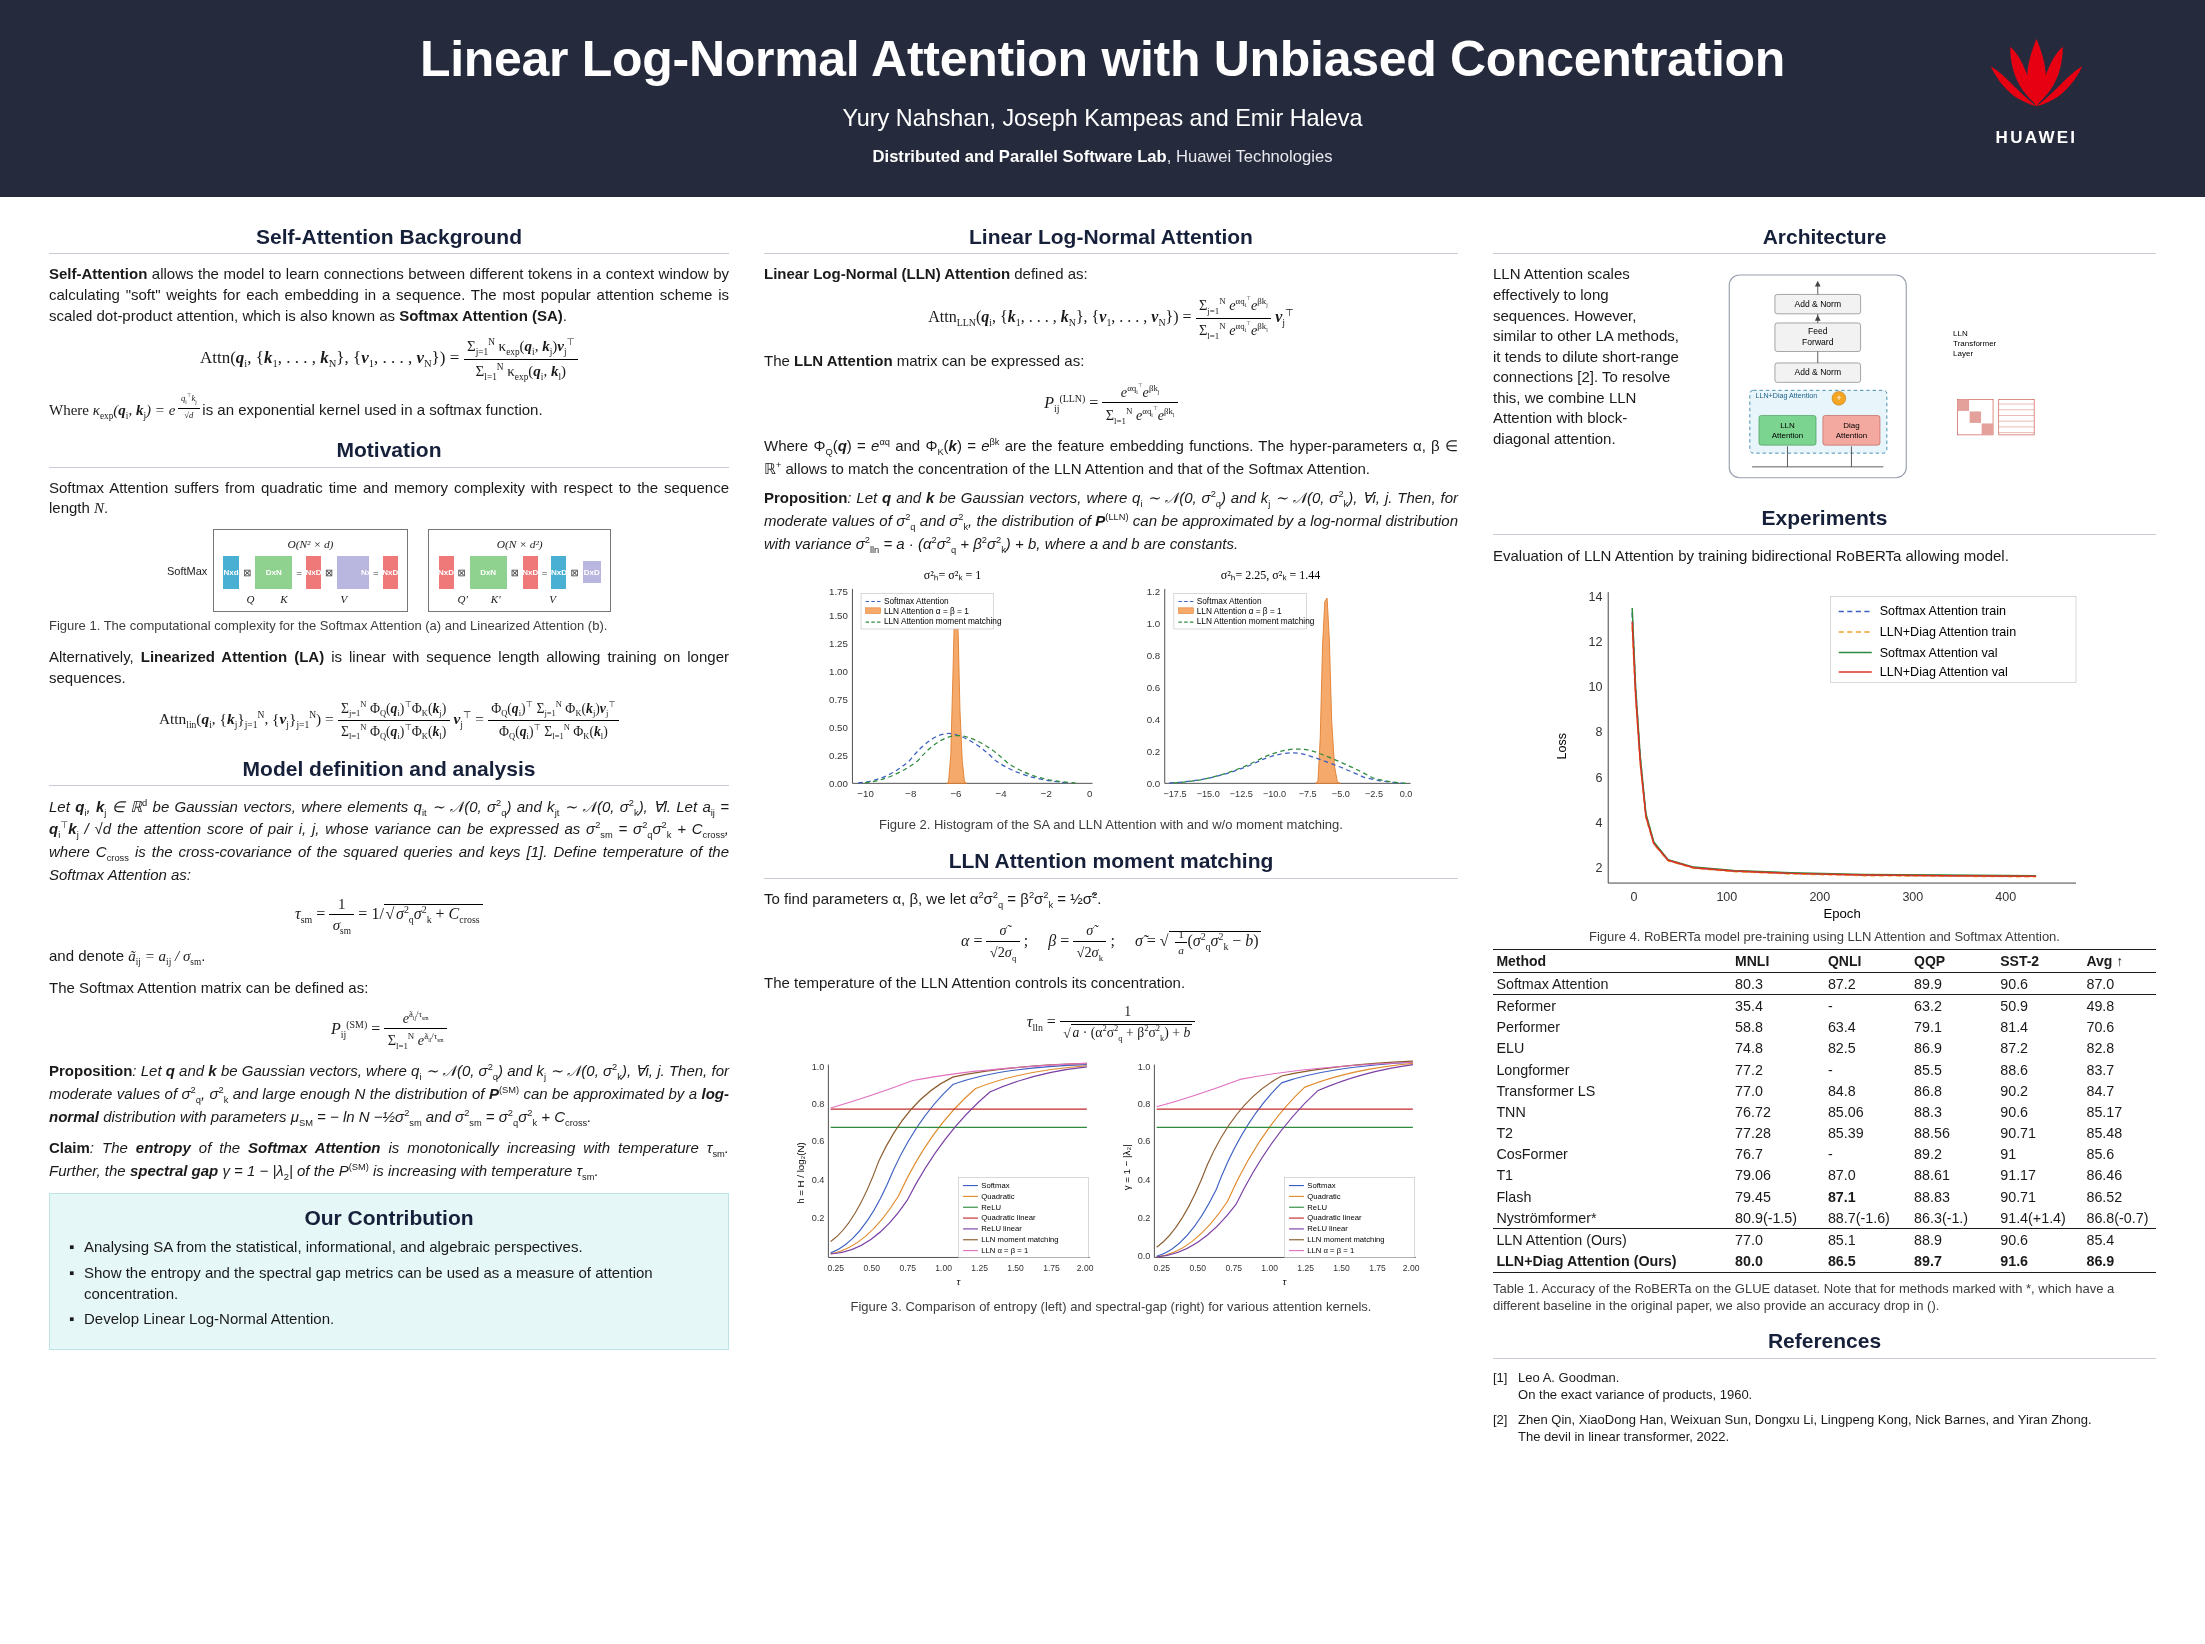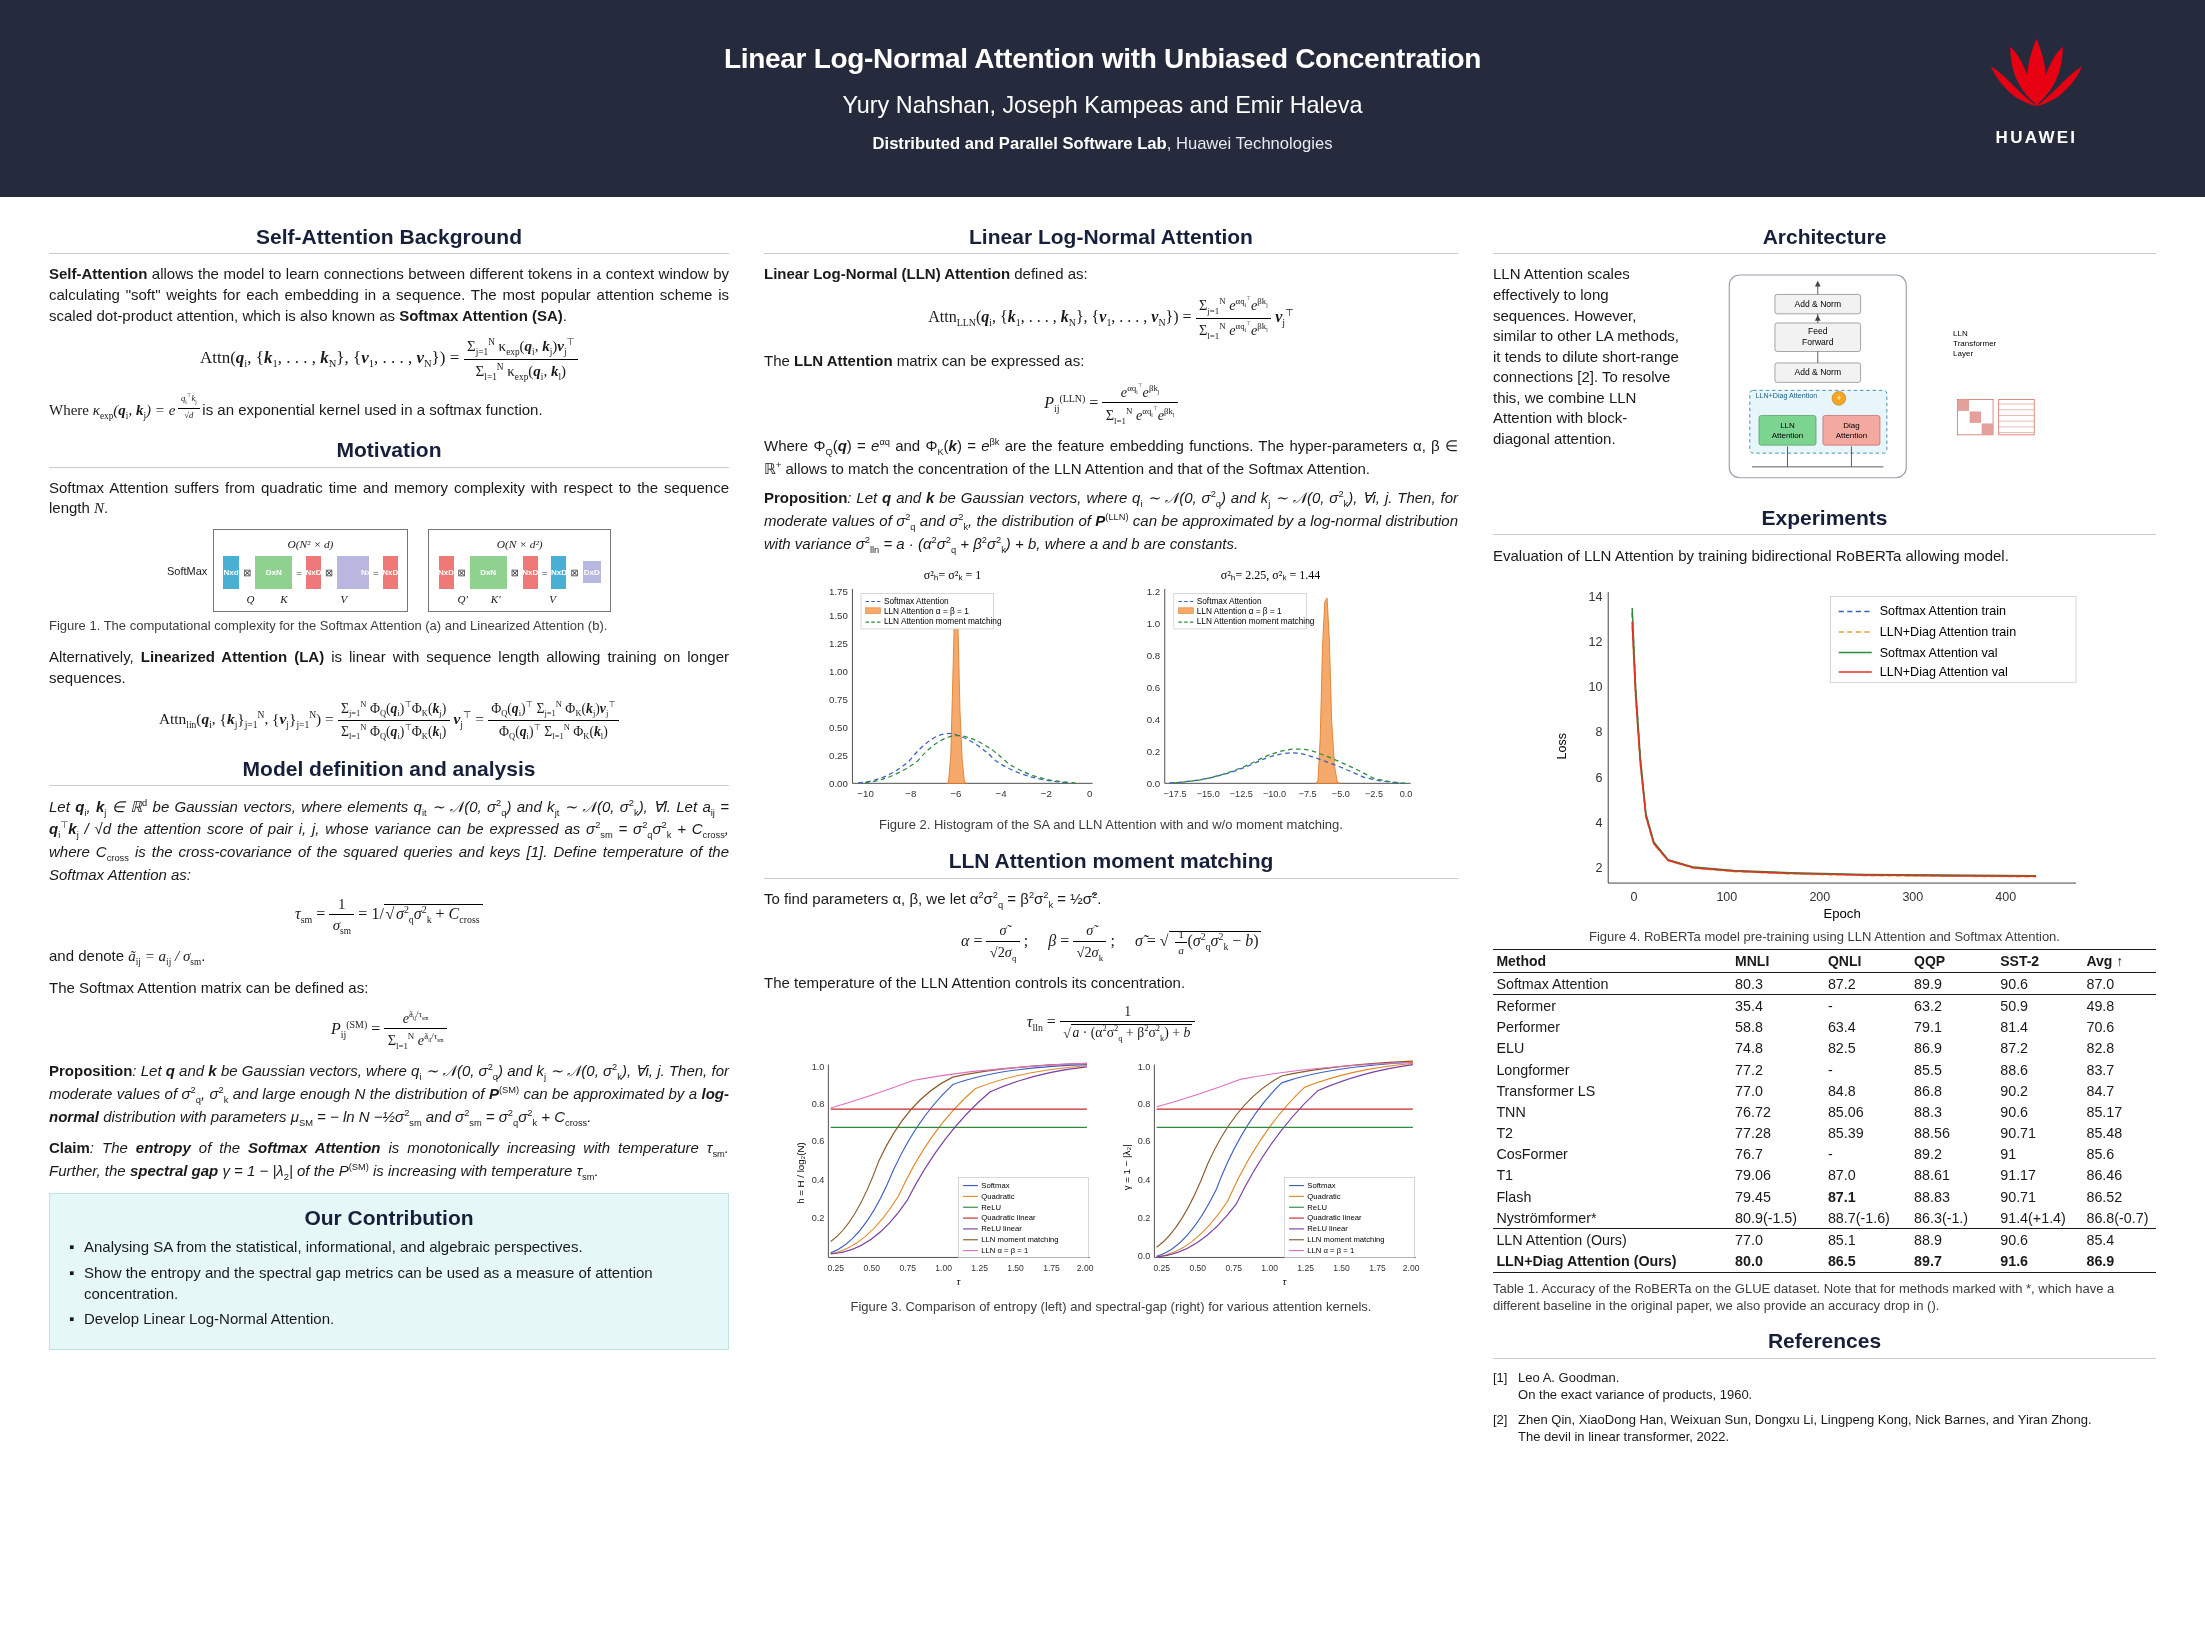--- a/index.html
+++ b/index.html
@@ -18,21 +18,21 @@
     background: #262a3d;
     height: 197px;
     position: relative;
     display: flex;
     align-items: center;
     justify-content: center;
     flex-direction: column;
   }
   .header h1 {
     color: #ffffff;
-    font-size: 28px;
+    font-size: 50px;
     font-weight: bold;
     margin: 0 0 17px 0;
     letter-spacing: -0.3px;
     text-align:center;
   }
   .header .authors {
     color: #ffffff;
     font-size: 23.4px;
     margin-bottom: 15px;
     font-weight: 400;

